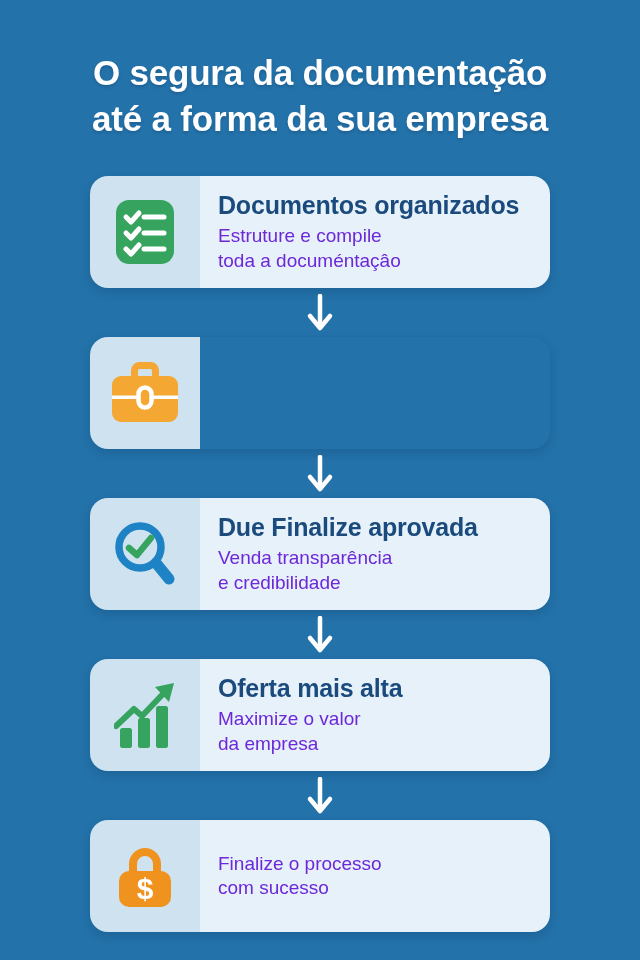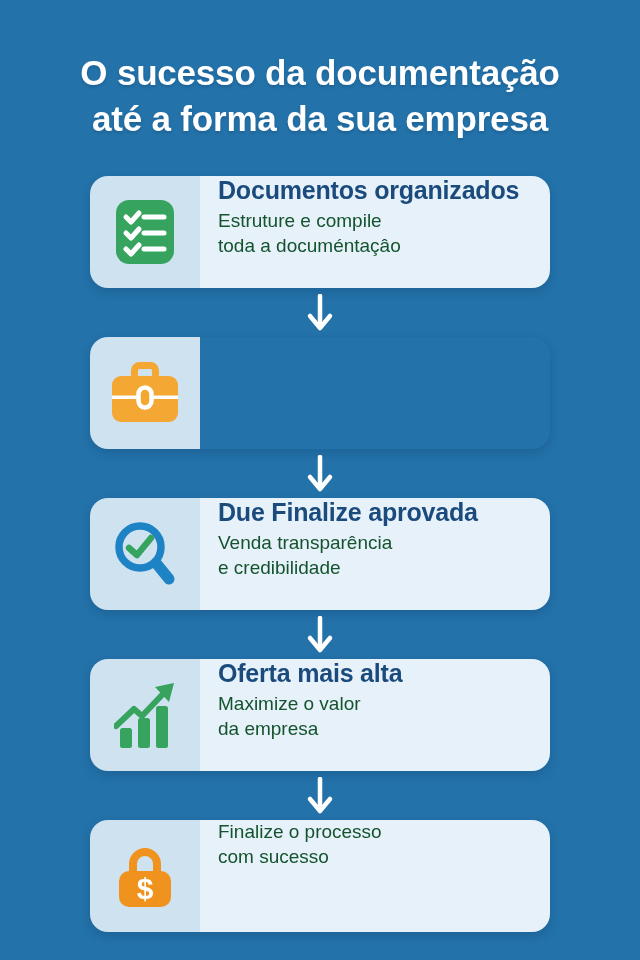--- a/index.html
+++ b/index.html
@@ -45,50 +45,51 @@
     background: #CFE2F0;
     display: flex;
     align-items: center;
     justify-content: center;
   }
   .text-col {
     flex: 1;
     background: #E6F1FA;
     display: flex;
     flex-direction: column;
+    justify-content: center;
     padding-left: 18px;
     padding-right: 6px;
   }
   .card-title {
     color: #1B4B7D;
     font-size: 25px;
     font-weight: 700;
     letter-spacing: -0.2px;
     margin-bottom: 4px;
   }
   .card-subtitle {
-    color: #14532d;
+    color: #6d28d9;
     font-size: 19px;
     line-height: 1.3;
     white-space: pre-line;
   }
 
   .arrow-gap {
     height: 49px;
     display: flex;
     align-items: center;
     justify-content: center;
   }
 </style>
 </head>
 <body>
 
 <div class="poster">
 
-  <h1 class="poster-title"><span>O sucesso da documentação</span><br><span>até a forma da sua empresa</span></h1>
+  <h1 class="poster-title"><span>O segura da documentação</span><br><span>até a forma da sua empresa</span></h1>
 
   <div class="flow">
 
     <div class="card">
       <div class="icon-col">
         <svg width="58" height="64" viewBox="0 0 58 64">
           <rect x="0" y="0" width="58" height="64" rx="13" fill="#36A45E"></rect>
           <polyline points="10,17 15,22 23,13" fill="none" stroke="#FFFFFF" stroke-width="5" stroke-linecap="round" stroke-linejoin="round"></polyline>
           <line x1="28" y1="17" x2="48" y2="17" stroke="#FFFFFF" stroke-width="5" stroke-linecap="round"></line>
           <polyline points="10,33 15,38 23,29" fill="none" stroke="#FFFFFF" stroke-width="5" stroke-linecap="round" stroke-linejoin="round"></polyline>

